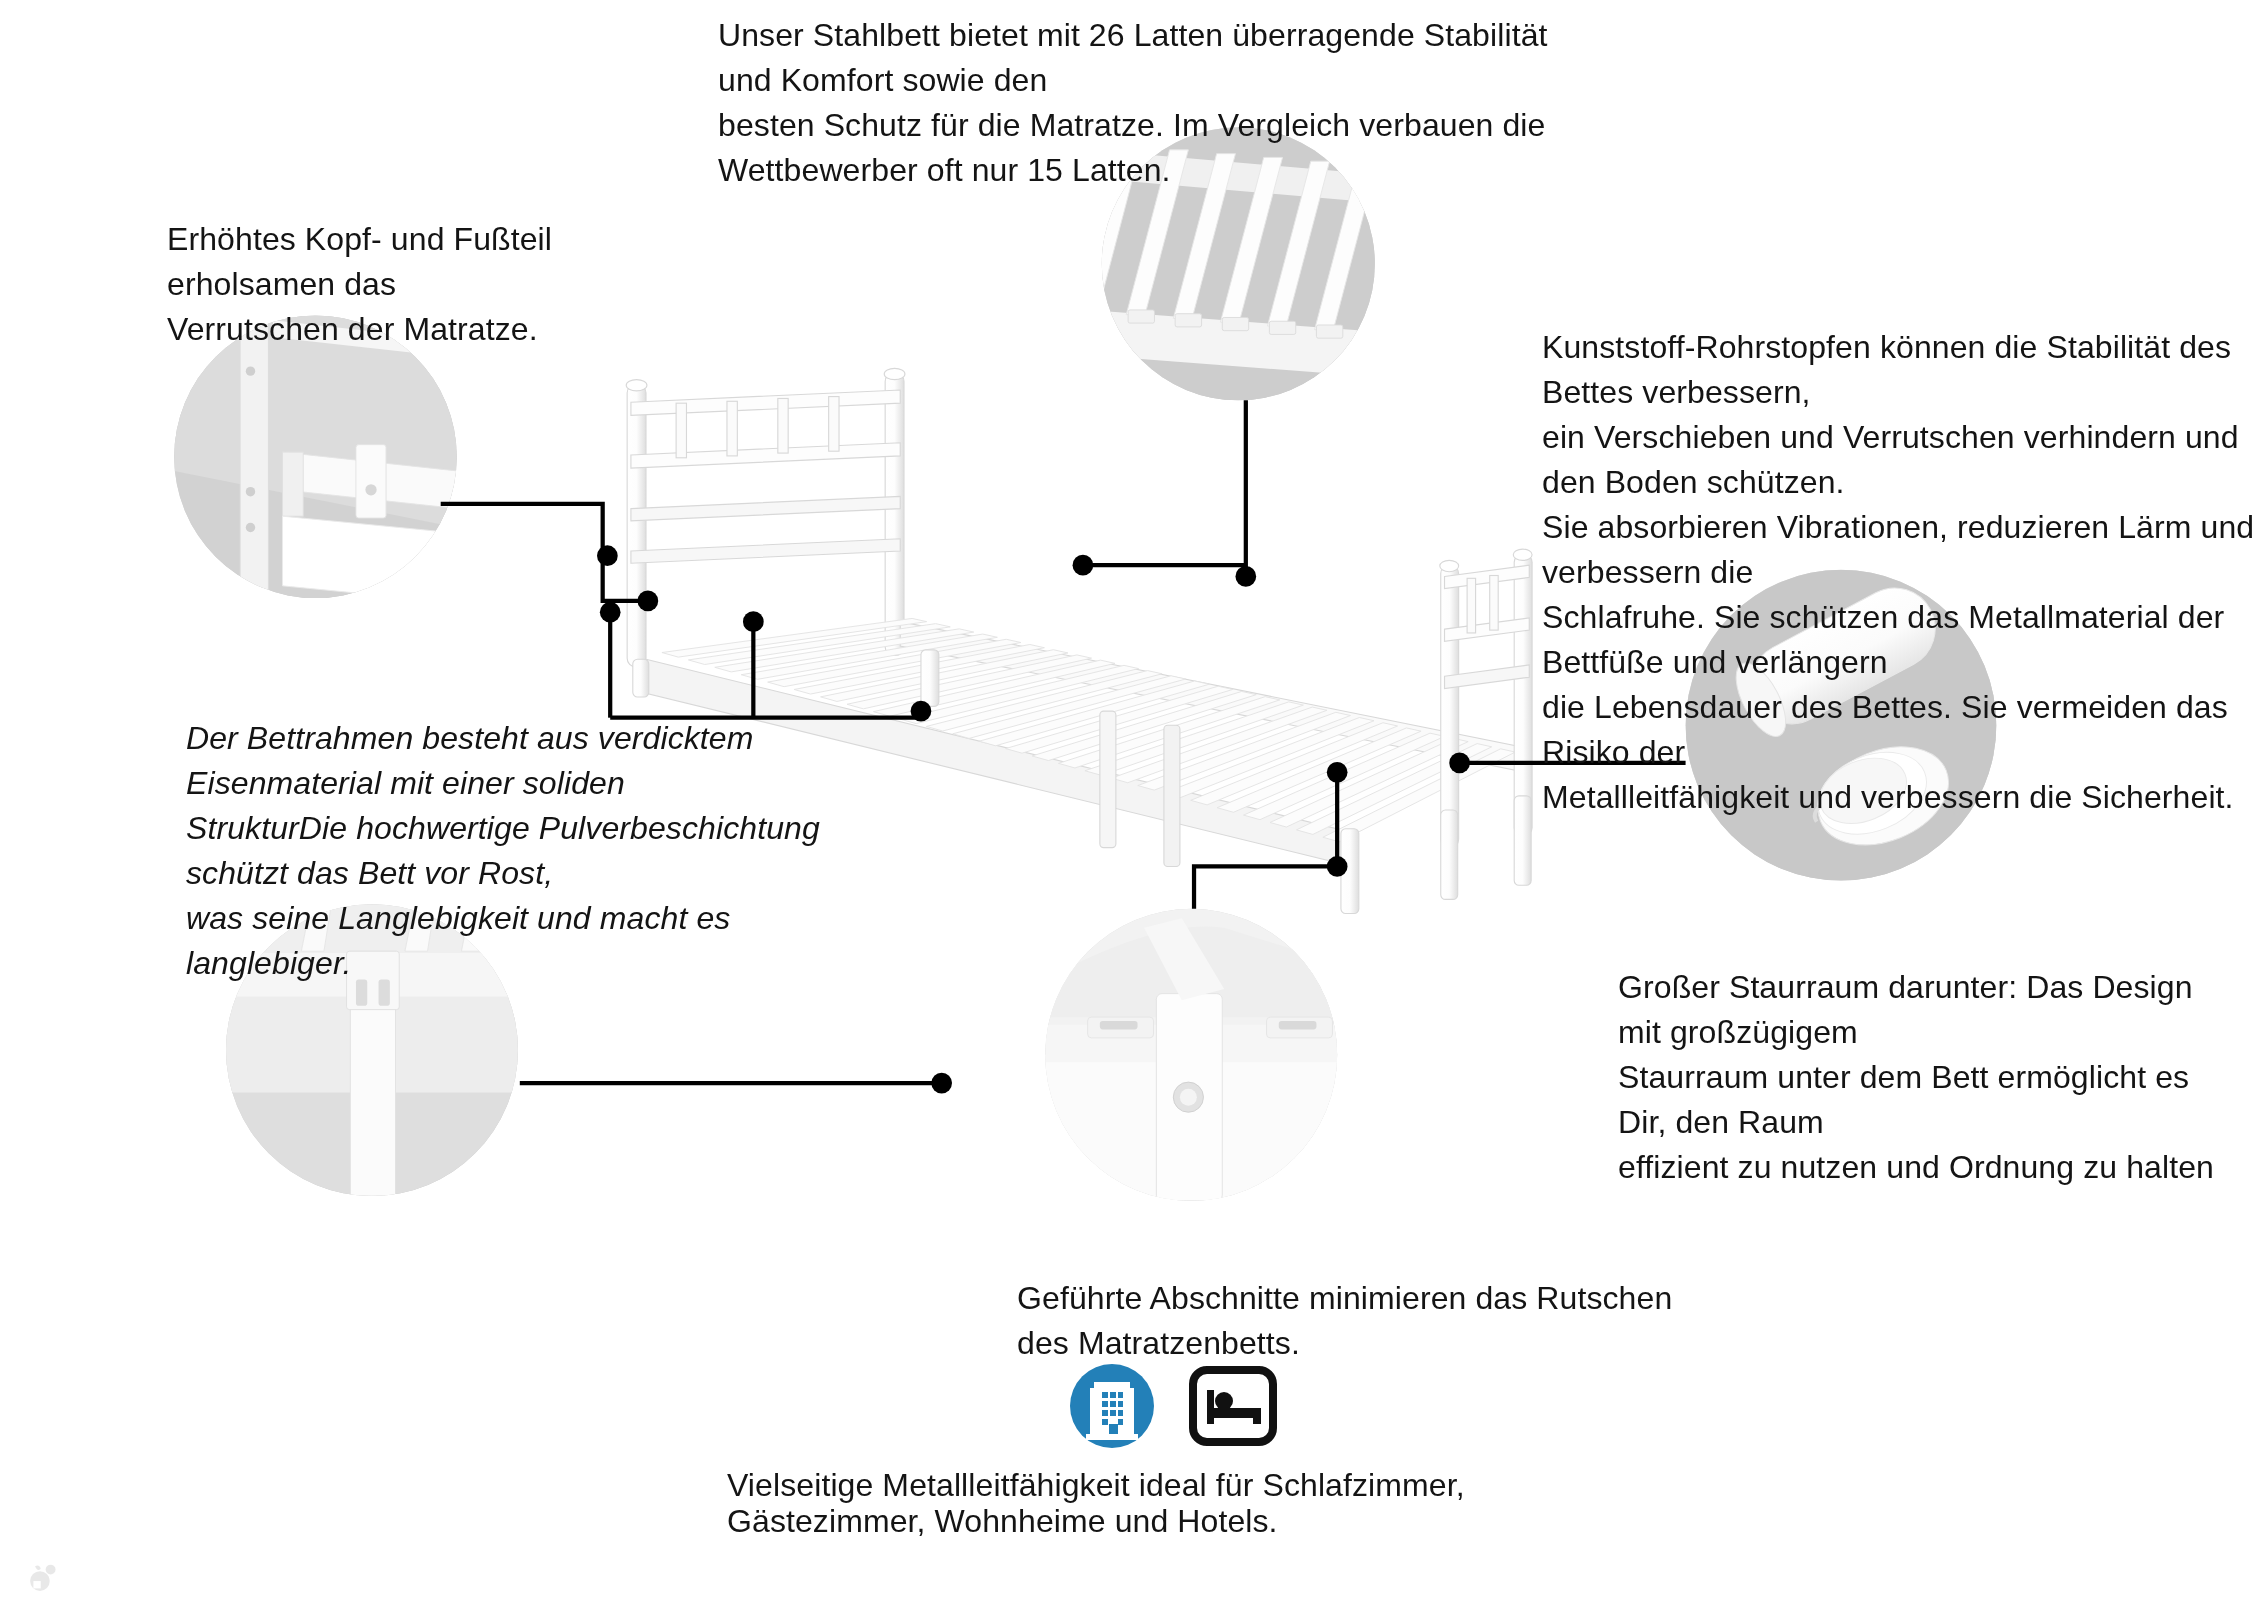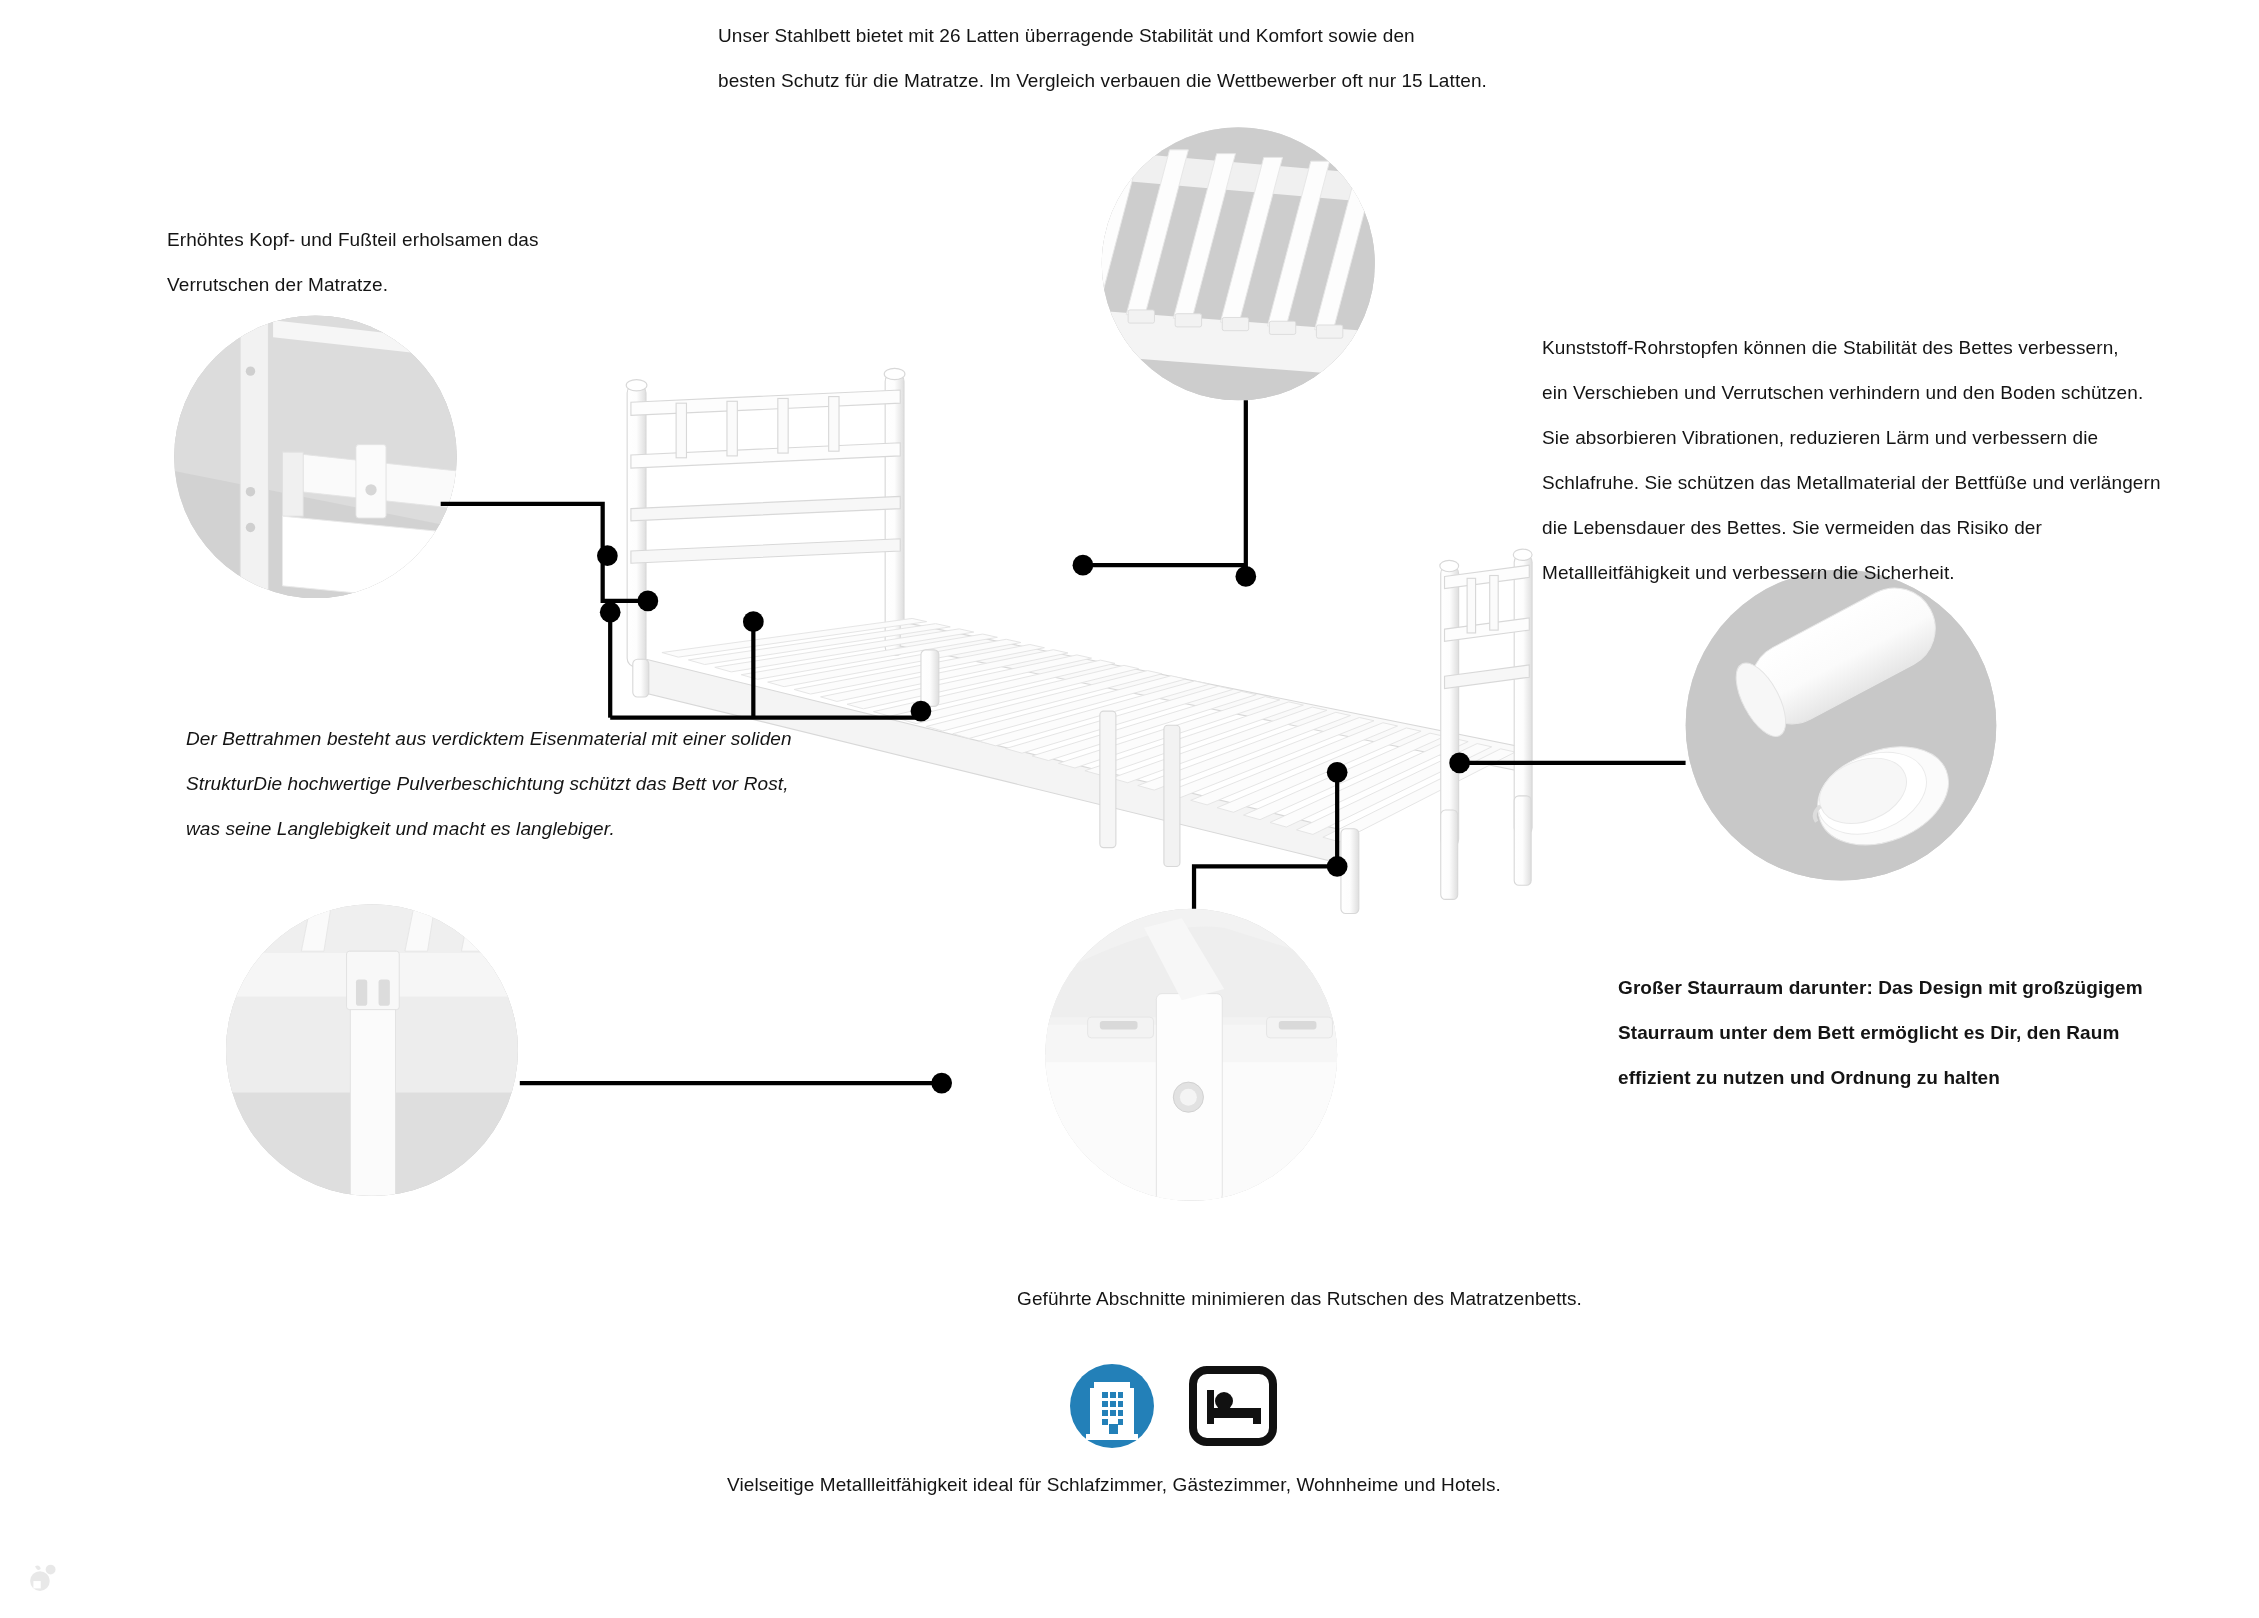--- a/index.html
+++ b/index.html
@@ -13,21 +13,21 @@
   }
   #page {
     position: relative;
     width: 2260px;
     height: 1619px;
     background: #ffffff;
     overflow: hidden;
   }
   .txt {
     position: absolute;
-    font-size: 19px;
+    font-size: 32px;
     line-height: 45px;
     color: #141414;
     letter-spacing: 0.1px;
     white-space: pre-line;
   }
   
   #art, #leaders {
     position: absolute;
     left: 0; top: 0;
     width: 2260px;
@@ -326,21 +326,21 @@
 ein Verschieben und Verrutschen verhindern und den Boden schützen.
 Sie absorbieren Vibrationen, reduzieren Lärm und verbessern die
 Schlafruhe. Sie schützen das Metallmaterial der Bettfüße und verlängern
 die Lebensdauer des Bettes. Sie vermeiden das Risiko der
 Metallleitfähigkeit und verbessern die Sicherheit.</div>
 
   <div class="txt" style="left:186px; top:716px; width:716px;font-style:italic;">Der Bettrahmen besteht aus verdicktem Eisenmaterial mit einer soliden
 StrukturDie hochwertige Pulverbeschichtung schützt das Bett vor Rost,
 was seine Langlebigkeit und macht es langlebiger.</div>
 
-  <div class="txt" style="left:1618px; top:965px; width:603px;font-weight:bold;">Großer Staurraum darunter: Das Design mit großzügigem
+  <div class="txt" style="left:1618px; top:965px; width:603px;">Großer Staurraum darunter: Das Design mit großzügigem
 Staurraum unter dem Bett ermöglicht es Dir, den Raum
 effizient zu nutzen und Ordnung zu halten</div>
 
 
   <div class="txt" style="left:1017px; top:1276px; width:697px;">Geführte Abschnitte minimieren das Rutschen des Matratzenbetts.</div>
 
   <div class="icon-row">
     <svg class="icon-box" viewBox="0 0 100 100">
       <circle cx="50" cy="50" r="42" fill="#2380b8"></circle>
       <g fill="#ffffff">

